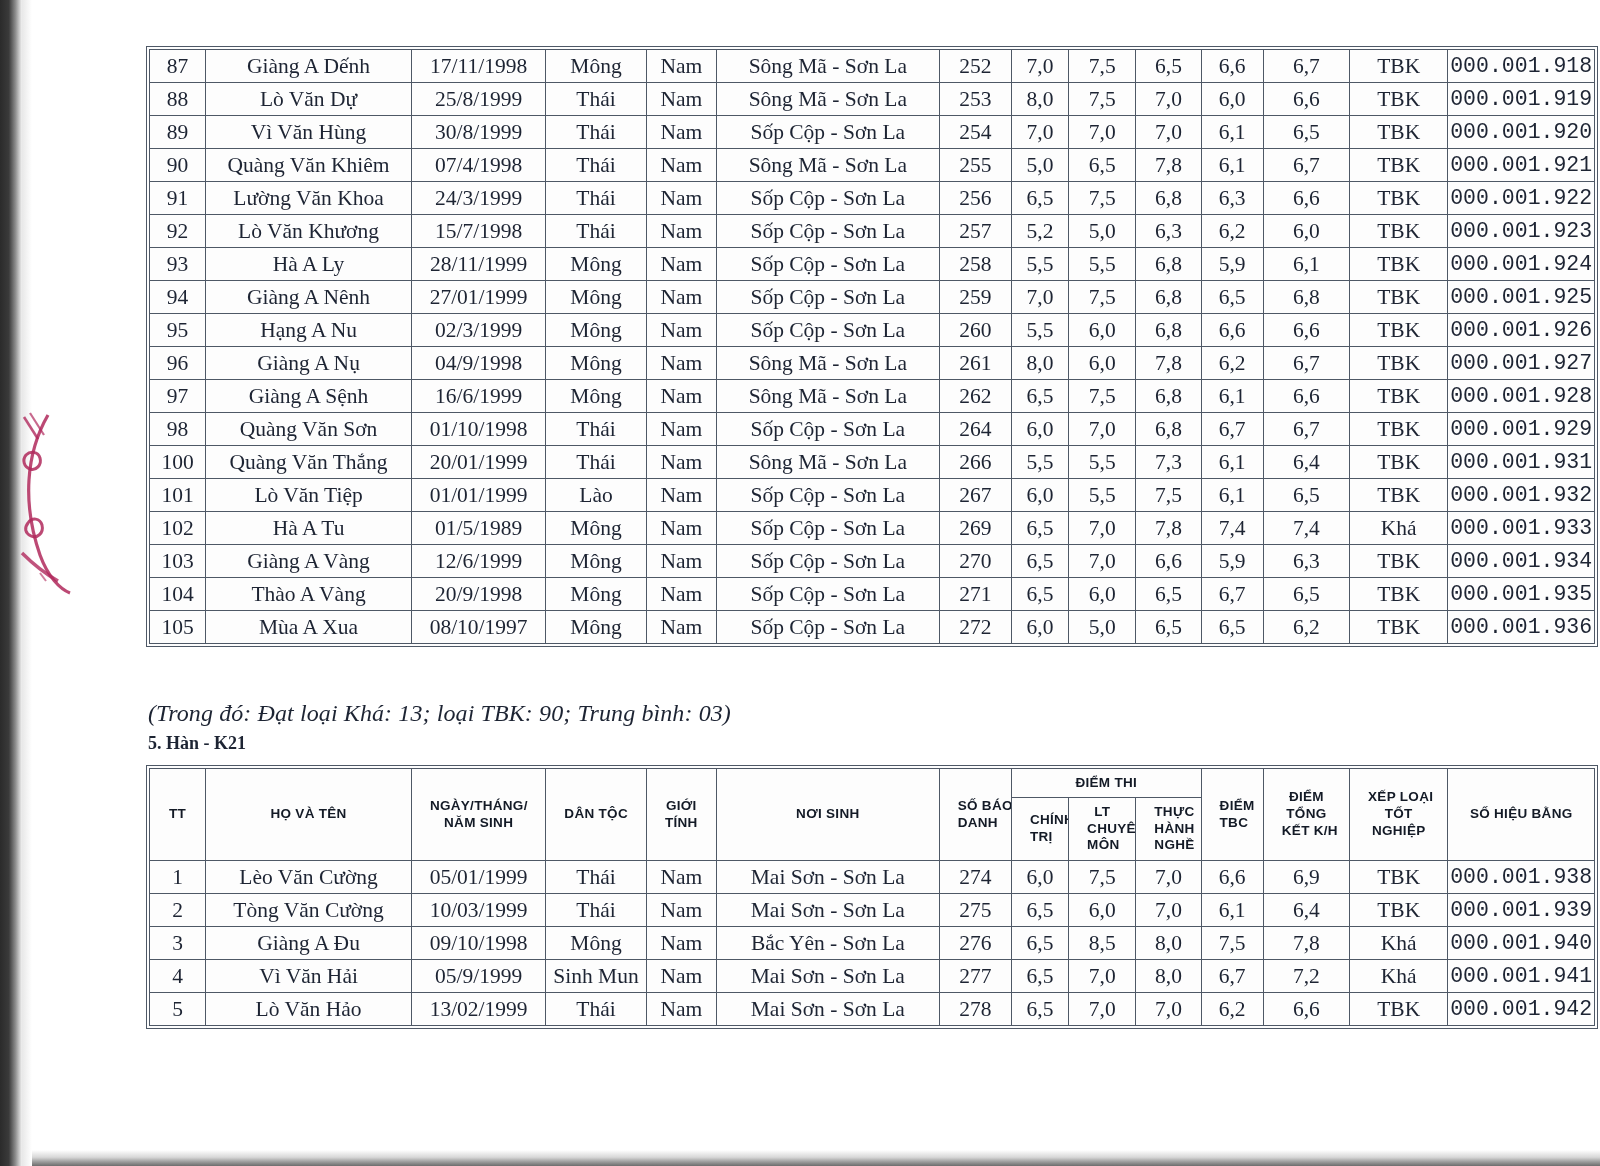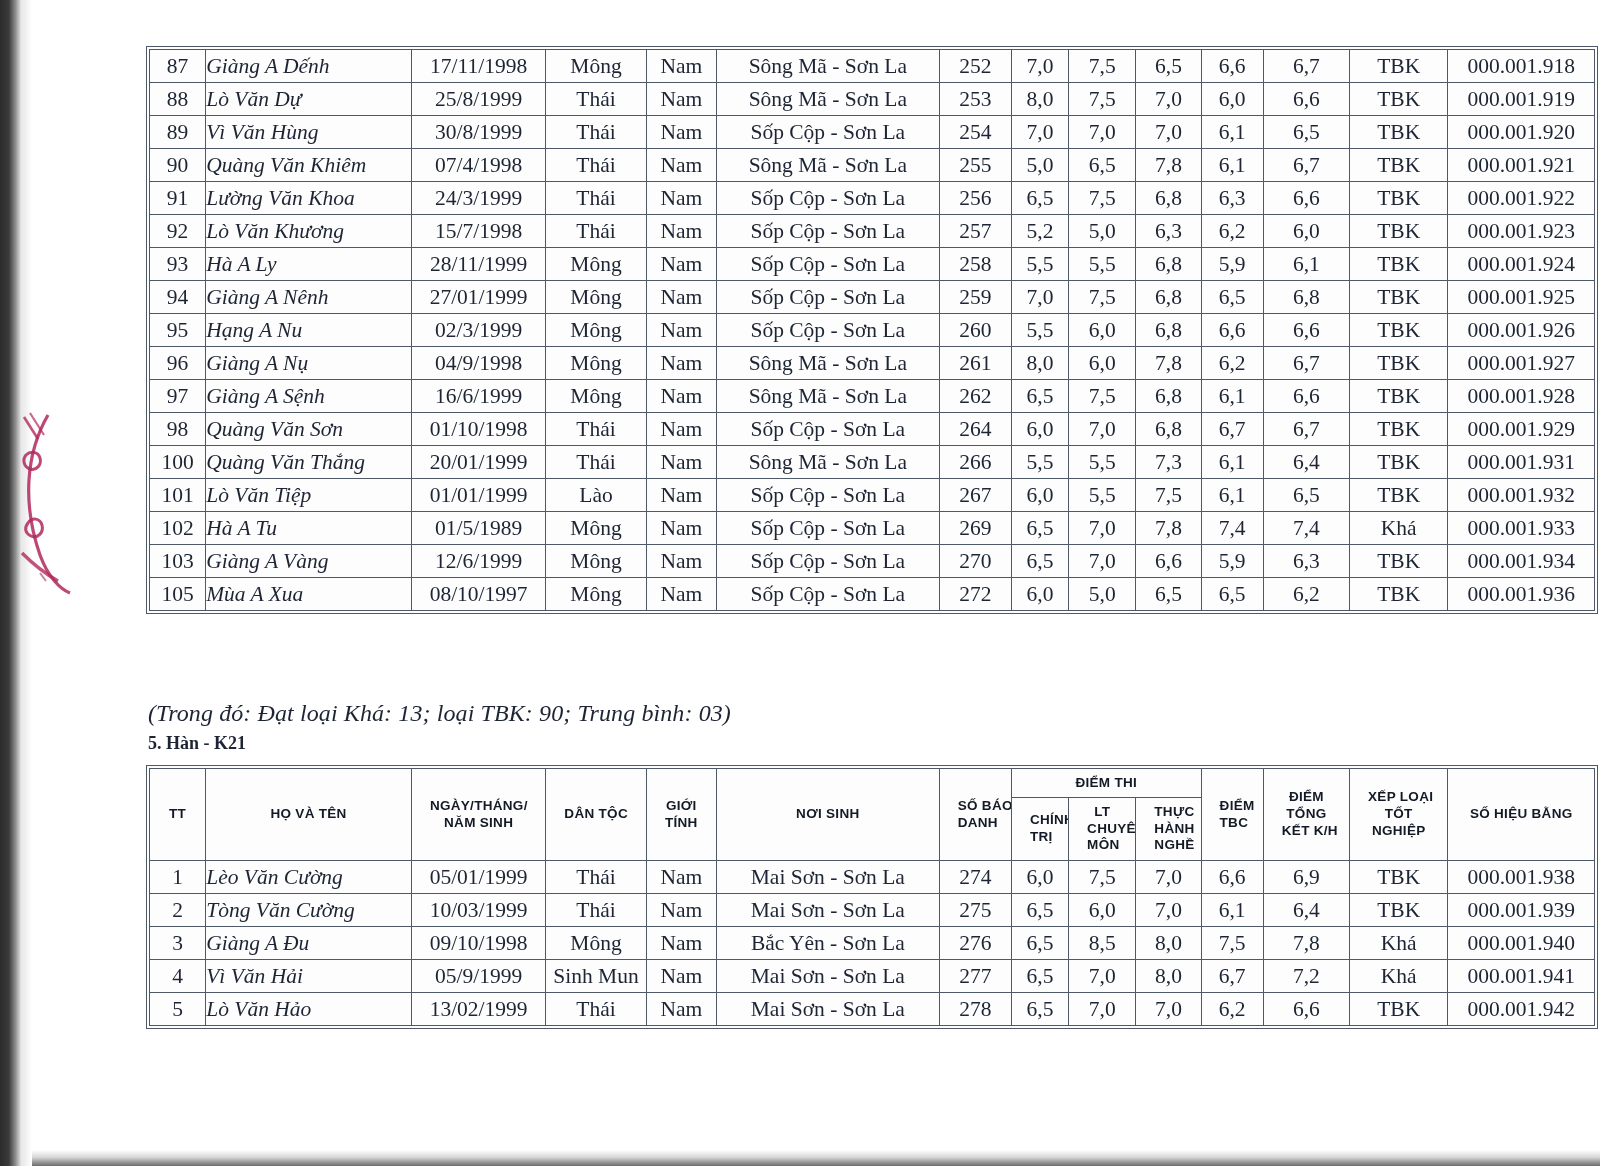--- a/index.html
+++ b/index.html
@@ -84,33 +84,33 @@
   
   #table-continuation-wrap {
     left: 146px;
     top: 46px;
     width: 1446px;
   }
   #table-continuation { width: 100%; }
   #table-continuation td { height: 32px; font-size: 21.5px; }
 
   .c-tt      { width: 56px;  text-align: center; }
-  .c-name    { width: 205px; text-align: left; padding-left: 7px; font-style: italic; }
+  .c-name    { width: 205px; text-align: center; padding-left: 7px; }
   .c-dob     { width: 134px; text-align: center; }
   .c-ethnic  { width: 100px; text-align: center; }
   .c-gender  { width: 70px;  text-align: center; }
   .c-birth   { width: 222px; text-align: center; }
   .c-sbd     { width: 72px;  text-align: center; }
   .c-s1      { width: 57px;  text-align: center; }
   .c-s2      { width: 67px;  text-align: center; }
   .c-s3      { width: 65px;  text-align: center; }
   .c-tbc     { width: 62px;  text-align: center; }
   .c-total   { width: 86px;  text-align: center; font-weight: bold; }
   .c-rank    { width: 98px;  text-align: center; }
-  .c-serial  { width: 146px; text-align: center; }
+  .c-serial  { width: 146px; text-align: center; font-family: Liberation Mono, monospace; }
 
   
   #summary-note {
     position: absolute;
     left: 148px;
     top: 700px;
     font-style: italic;
     font-size: 24px;
     letter-spacing: 0.1px;
   }
@@ -432,20 +432,36 @@
             <td class="c-gender">Nam</td>
             <td class="c-birth">Sốp Cộp - Sơn La</td>
             <td class="c-sbd">270</td>
             <td class="c-s1">6,5</td>
             <td class="c-s2">7,0</td>
             <td class="c-s3">6,6</td>
             <td class="c-tbc">5,9</td>
             <td class="c-total">6,3</td>
             <td class="c-rank">TBK</td>
             <td class="c-serial">000.001.934</td>
+          </tr>
+          <tr>
+            <td class="c-tt">104</td>
+            <td class="c-name">Thào A Vàng</td>
+            <td class="c-dob">20/9/1998</td>
+            <td class="c-ethnic">Mông</td>
+            <td class="c-gender">Nam</td>
+            <td class="c-birth">Sốp Cộp - Sơn La</td>
+            <td class="c-sbd">271</td>
+            <td class="c-s1">6,5</td>
+            <td class="c-s2">6,0</td>
+            <td class="c-s3">6,5</td>
+            <td class="c-tbc">6,7</td>
+            <td class="c-total">6,5</td>
+            <td class="c-rank">TBK</td>
+            <td class="c-serial">000.001.935</td>
           </tr>
           <tr>
             <td class="c-tt">105</td>
             <td class="c-name">Mùa A Xua</td>
             <td class="c-dob">08/10/1997</td>
             <td class="c-ethnic">Mông</td>
             <td class="c-gender">Nam</td>
             <td class="c-birth">Sốp Cộp - Sơn La</td>
             <td class="c-sbd">272</td>
             <td class="c-s1">6,0</td>

